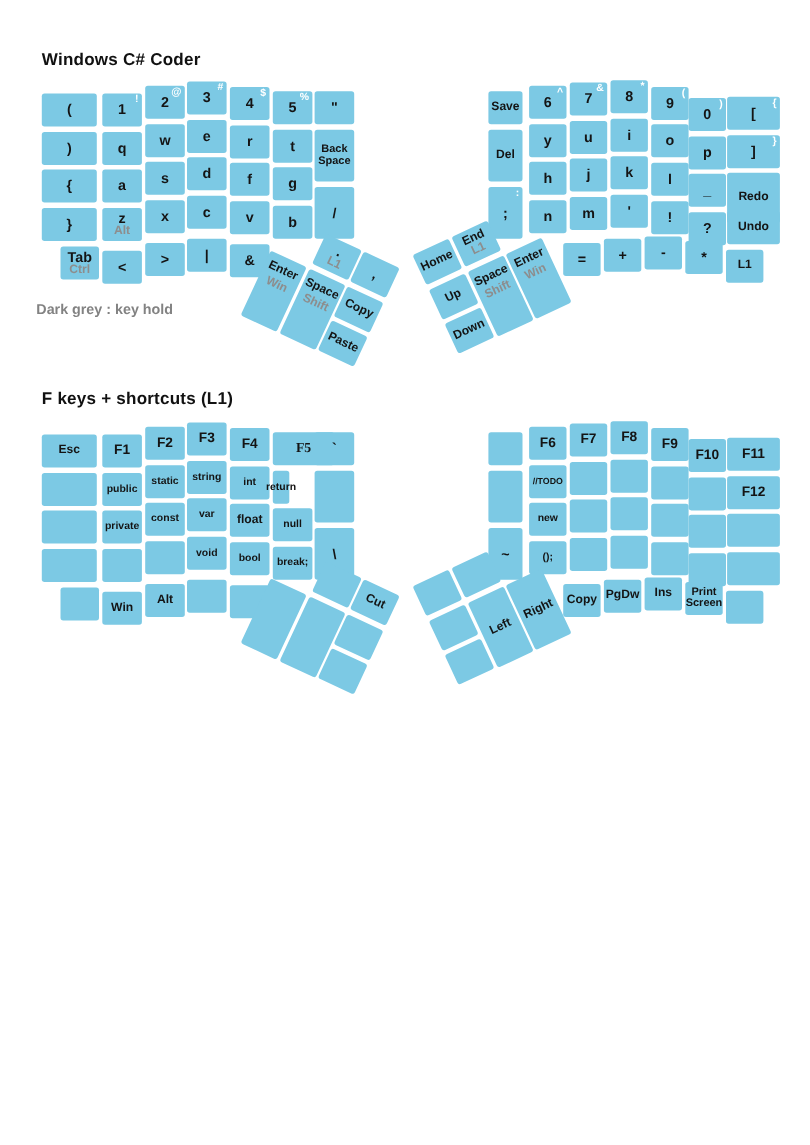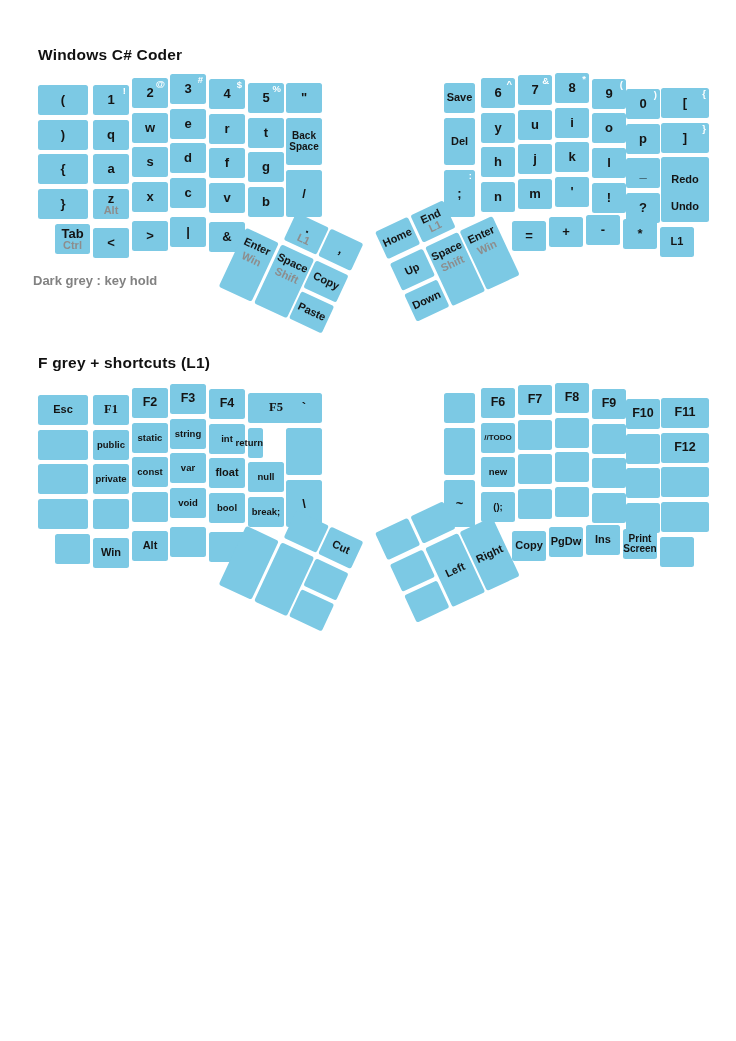--- a/index.html
+++ b/index.html
@@ -20,21 +20,21 @@
   .key.tall-hold .hold{margin-top:2px;}
   .cluster{position:absolute;transform-origin:0 0;}
   .cluster .key{border-radius:2.5px;}
 </style>
 </head>
 <body>
 
 <div id="board">
   <div class="heading" id="title-1">Windows C# Coder</div>
   <div id="legend-note">Dark grey : key hold</div>
-  <div class="heading" id="title-2">F grey + shortcuts (L1)</div>
+  <div class="heading" id="title-2">F keys + shortcuts (L1)</div>
   <div id="keys-root">
       <div class="key" style="left: 38px; top: 85px; width: 50px; height: 30px;">
         <span class="tap" style="font-size: 13px;">(</span>
       </div>
       <div class="key" style="left: 93px; top: 85px; width: 36px; height: 30px;">
         <span class="tap" style="font-size: 13px;">1</span>
         <span class="sup">!</span>
       </div>
       <div class="key" style="left: 132px; top: 78px; width: 36px; height: 30px;">
         <span class="tap" style="font-size: 13px;">2</span>
@@ -279,21 +279,21 @@
           <span class="hold">Shift</span>
         </div>
         <div class="key tall-hold" style="left: 77px; top: 35px; width: 36px; height: 65px;">
           <span class="tap" style="font-size: 11px;">Enter</span>
           <span class="hold">Win</span>
         </div>
       </div>
       <div class="key" style="left: 38px; top: 395px; width: 50px; height: 30px;">
         <span class="tap" style="font-size: 11px;">Esc</span>
       </div>
-      <div class="key" style="left: 93px; top: 395px; width: 36px; height: 30px; font-family: Liberation Serif, serif;">
+      <div class="key" style="left: 93px; top: 395px; width: 36px; height: 30px;">
         <span class="tap" style="font-size: 12.5px;">F1</span>
       </div>
       <div class="key" style="left: 132px; top: 388px; width: 36px; height: 30px;">
         <span class="tap" style="font-size: 12.5px;">F2</span>
       </div>
       <div class="key" style="left: 170px; top: 384px; width: 36px; height: 30px;">
         <span class="tap" style="font-size: 12.5px;">F3</span>
       </div>
       <div class="key" style="left: 209px; top: 389px; width: 36px; height: 30px;">
         <span class="tap" style="font-size: 12.5px;">F4</span>
@@ -310,21 +310,21 @@
       </div>
       <div class="key" style="left: 132px; top: 423px; width: 36px; height: 30px;">
         <span class="tap" style="font-size: 9.5px;">static</span>
       </div>
       <div class="key" style="left: 170px; top: 419px; width: 36px; height: 30px;">
         <span class="tap" style="font-size: 9.5px;">string</span>
       </div>
       <div class="key" style="left: 209px; top: 424px; width: 36px; height: 30px;">
         <span class="tap" style="font-size: 9.5px;">int</span>
       </div>
-      <div class="key" style="left: 248px; top: 428px; width: 15px; height: 30px; align-items: flex-end;">
+      <div class="key" style="left: 248px; top: 428px; width: 15px; height: 30px;">
         <span class="tap" style="font-size: 9.5px;">return</span>
       </div>
       <div class="key" style="left: 286px; top: 428px; width: 36px; height: 47px;"></div>
       <div class="key" style="left: 38px; top: 464px; width: 50px; height: 30px;"></div>
       <div class="key" style="left: 93px; top: 464px; width: 36px; height: 30px;">
         <span class="tap" style="font-size: 9.5px;">private</span>
       </div>
       <div class="key" style="left: 132px; top: 457px; width: 36px; height: 30px;">
         <span class="tap" style="font-size: 9.5px;">const</span>
       </div>

